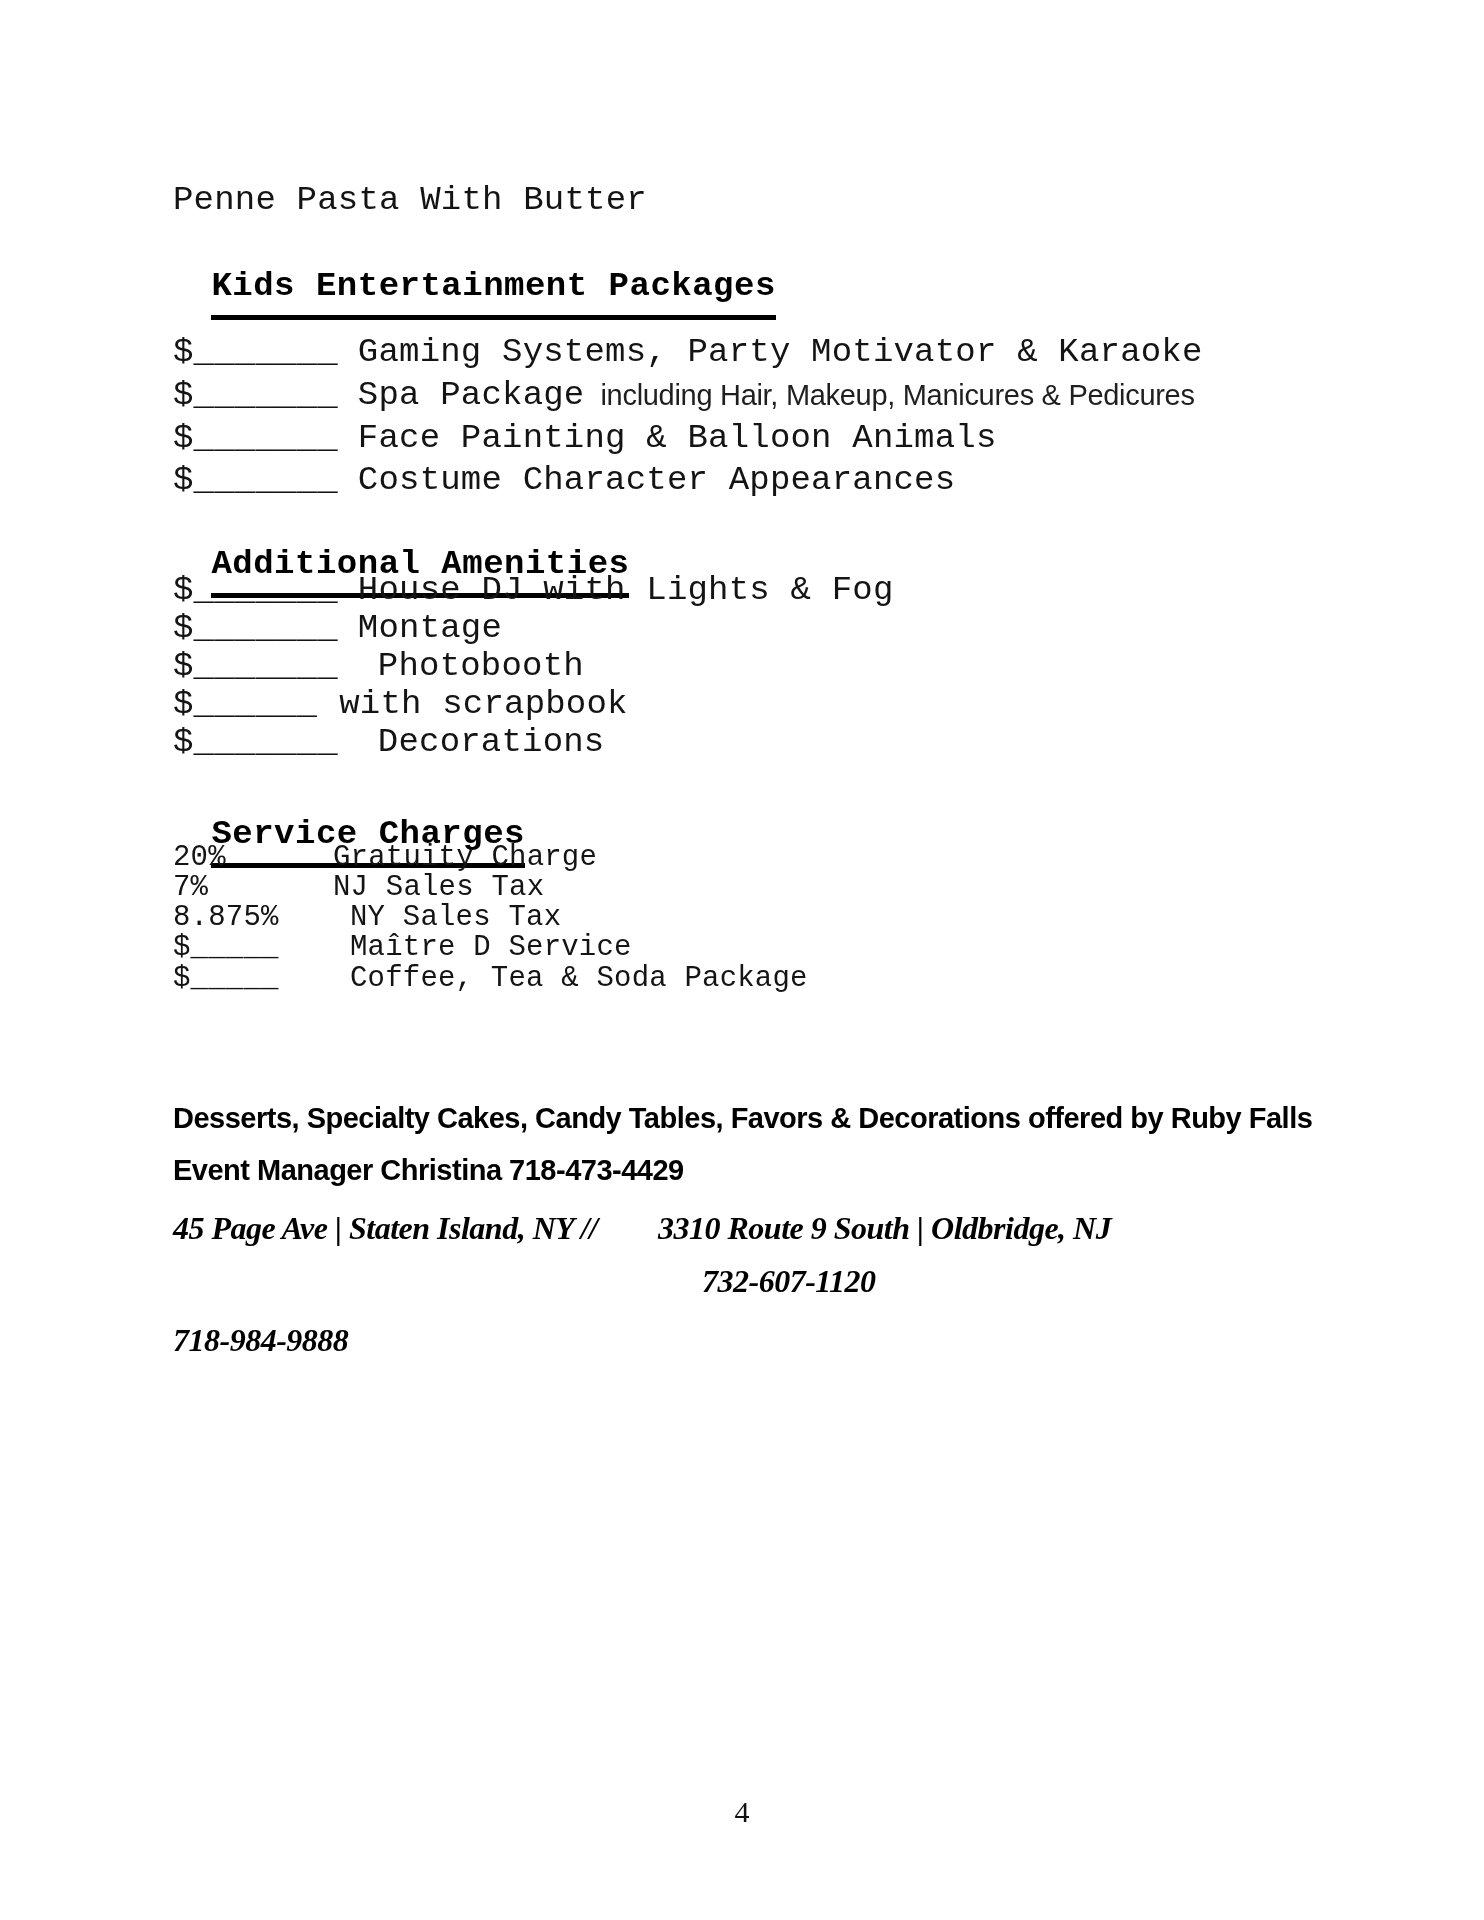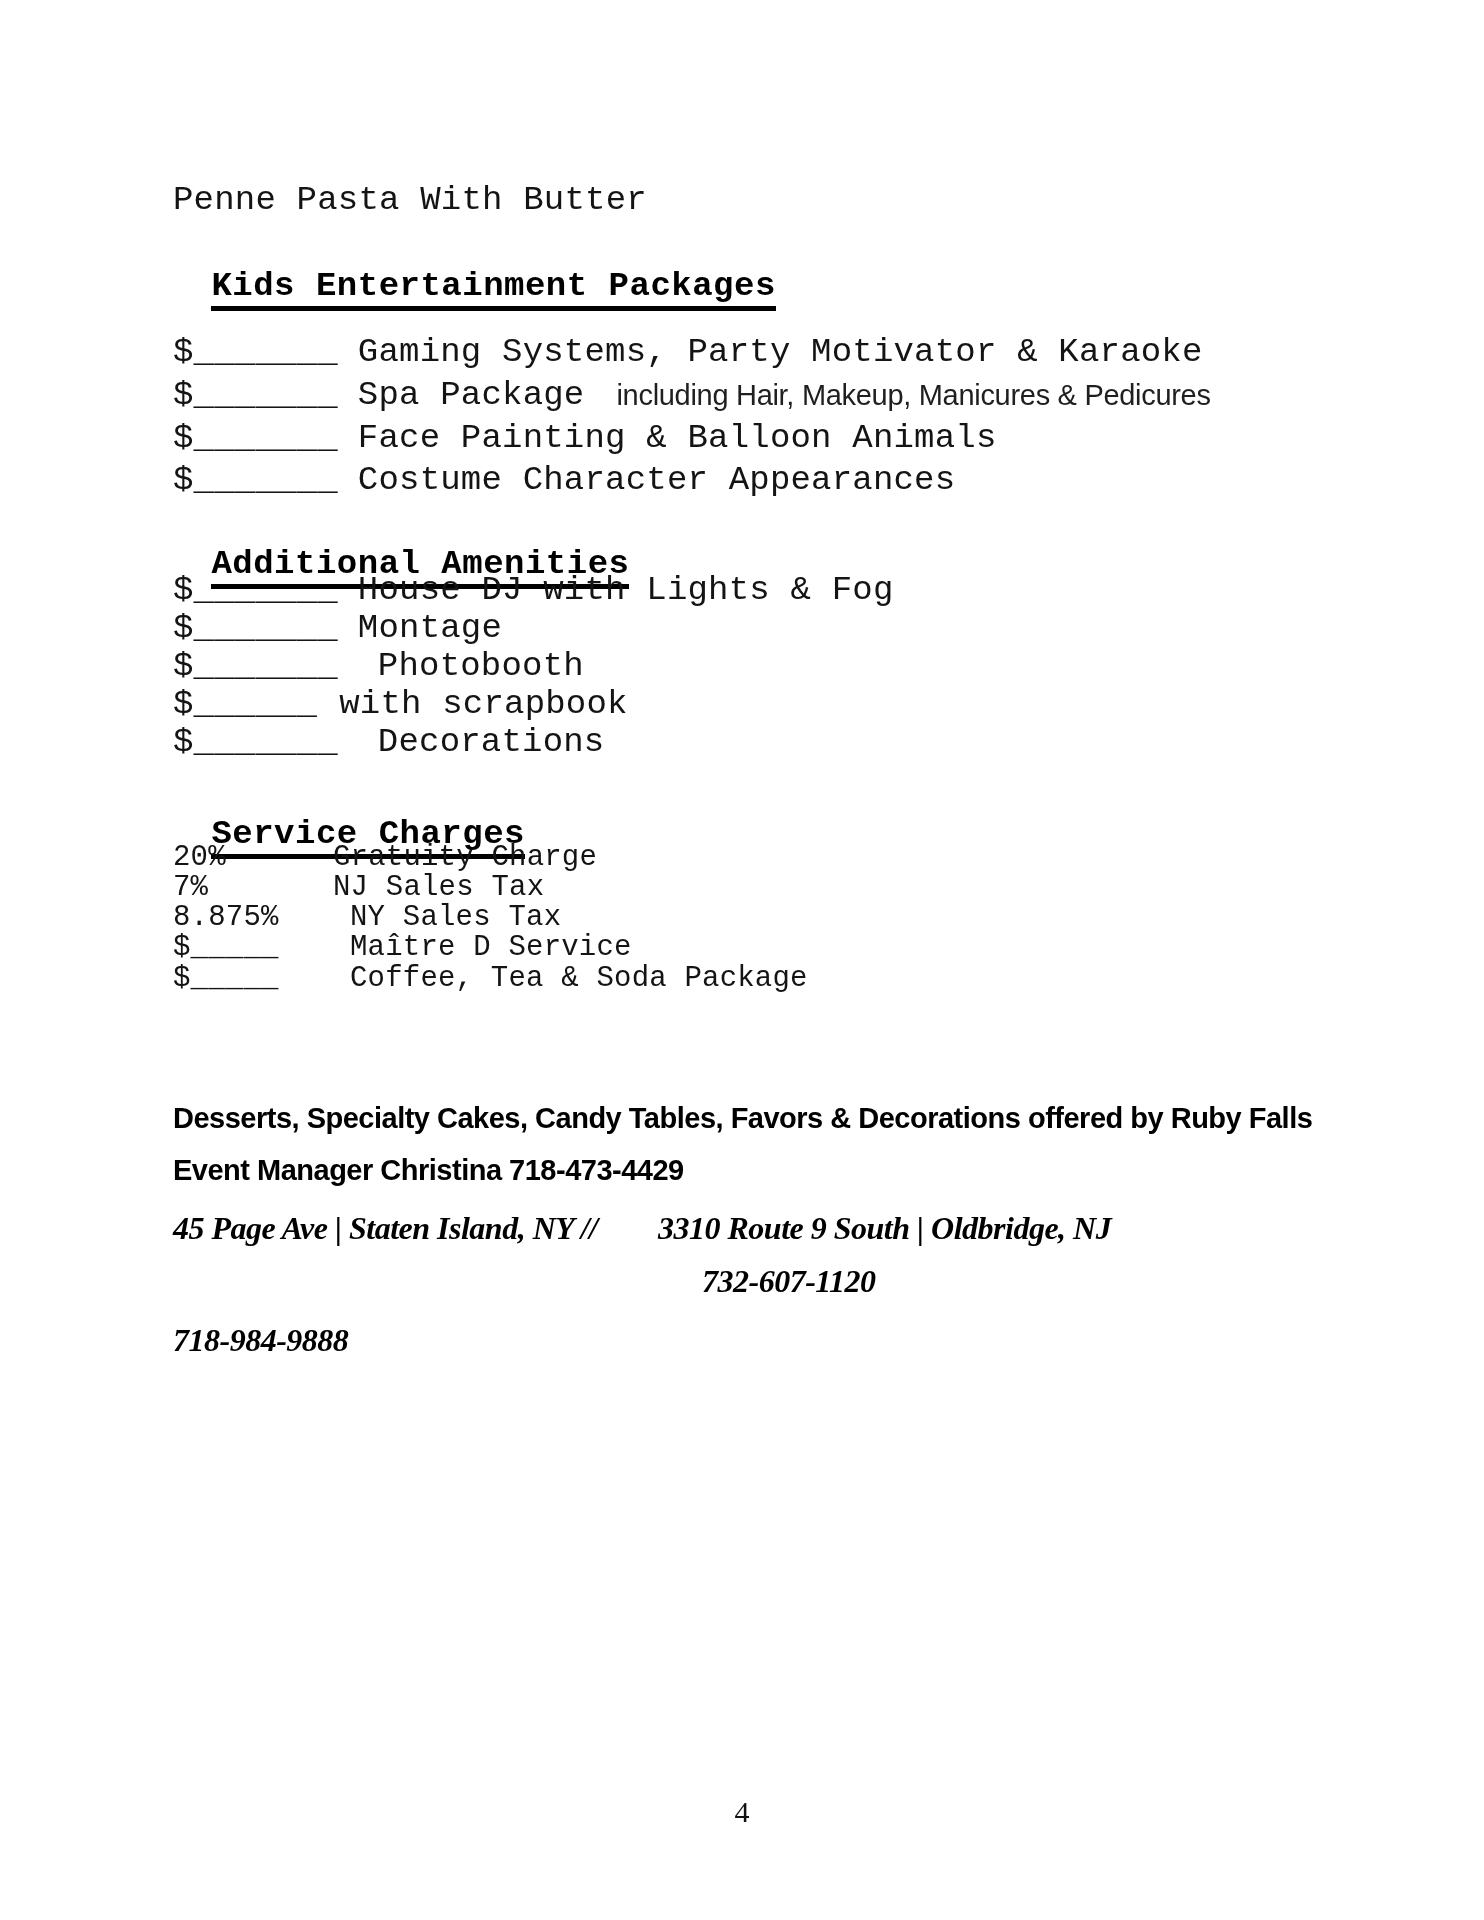--- a/index.html
+++ b/index.html
@@ -14,39 +14,39 @@
   .abs { position:absolute; left:173px; white-space:pre; }
 
   
   .mono    { font-size:34px; line-height:1.1; letter-spacing:0.2px; }
   .mono-sm { font-size:29px; line-height:1.05; letter-spacing:0.2px; }
 
   
   .heading {
     font-size:34px; font-weight:bold; color:#000;
     display:inline-block; line-height:1.1;
-    padding-bottom:1px; border-bottom:5px solid #000;
+    padding-bottom:10px; border-bottom:5px solid #000;
     letter-spacing:0.5px;
   }
 
   
   .row   { display:flex; align-items:flex-start; }
   .blank { flex:0 0 auto; margin-right:20px; }
   .blank.short { margin-right:22px; }
   .indent2 .blank { margin-right:40px; }
 
   
   .svc .rate { flex:0 0 160px; }
   .svc-indent { padding-left:17px; }
 
   
   .sublabel {
     font-family:"Liberation Sans","DejaVu Sans",sans-serif;
     font-size:29px; letter-spacing:-0.3px; color:#1f1f1f;
-    margin-left:32px; padding-top:3px;
+    margin-left:16px; padding-top:3px;
   }
 
   
   .note {
     font-family:"Liberation Sans","DejaVu Sans",sans-serif;
     font-weight:bold; font-size:29px; letter-spacing:-0.5px; color:#000;
     white-space:pre;
     margin-top:48px;
   }
 

